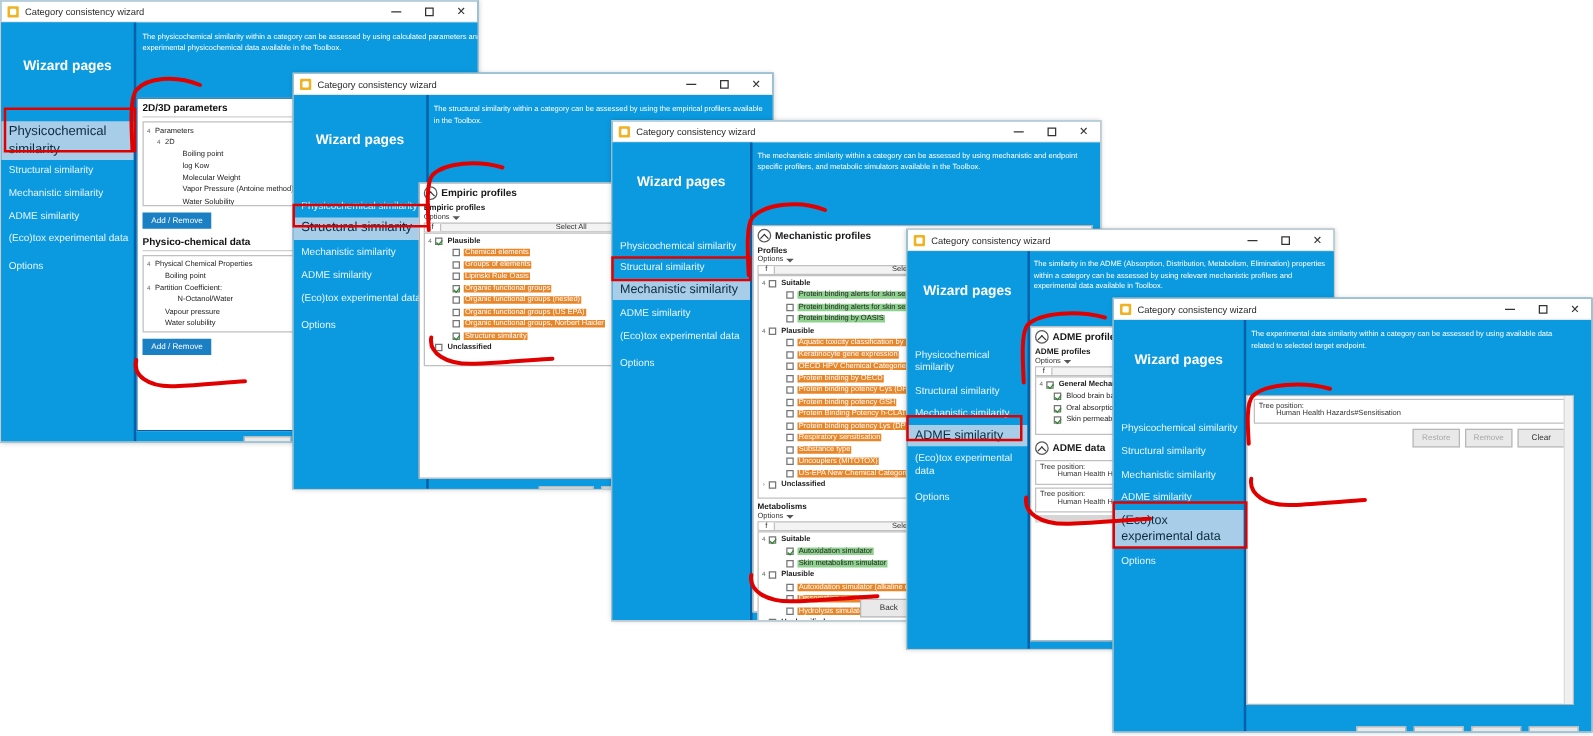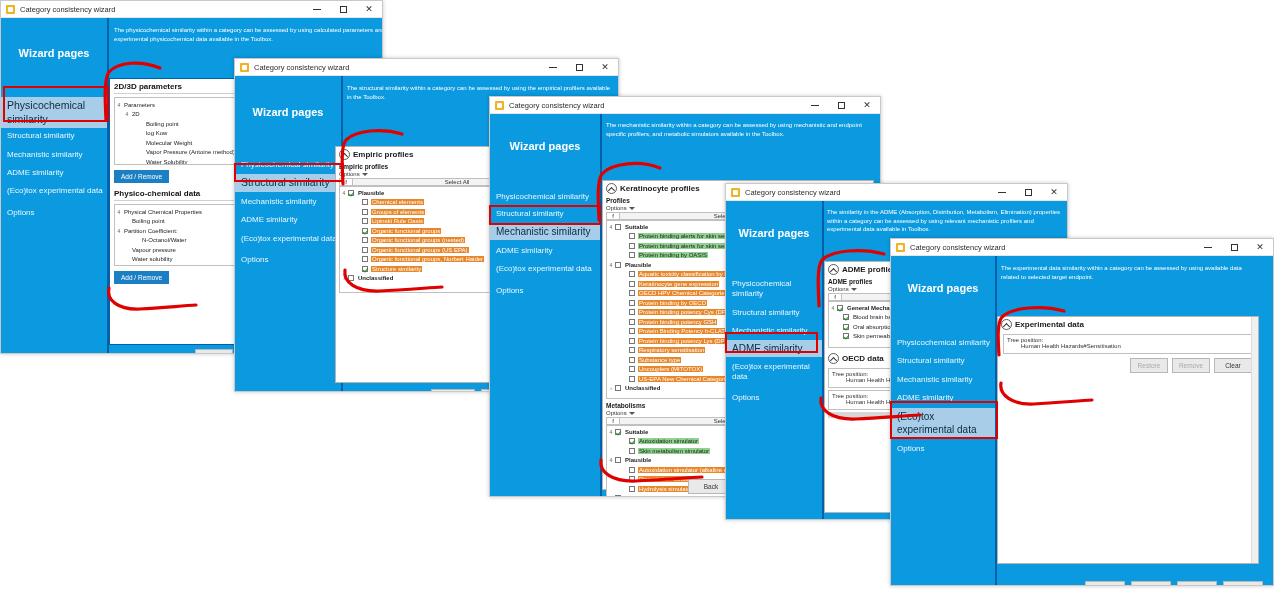--- a/index.html
+++ b/index.html
@@ -306,21 +306,21 @@
         <div class="sb-item" style="margin-top:4px;"><span>(Eco)tox experimental data</span></div>
         <div class="sb-item" style="margin-top:7px;"><span>Options</span></div>
       </div>
     </div>
     <div class="divider" style="left:110px;"></div>
     <div class="desc" style="left:116px;top:7px;width:266px;">The mechanistic similarity within a category can be assessed by using mechanistic and endpoint specific profilers, and metabolic simulators available in the Toolbox.</div>
 
     <div class="panel" style="left:112px;top:66px;width:272px;height:310px;">
       <div class="grp-hdr">
         <span class="chev"></span>
-        <span>Keratinocyte profiles</span>
+        <span>Mechanistic profiles</span>
       </div>
       <div class="sub-label">Profiles</div>
       <div class="opt-row">
         <span>Options</span>
           <span class="tri"></span>
       </div>
       <div class="selall" style="margin:1px 3px 0 3px;">
         <span class="f">f</span>
         <span class="s">Select All</span>
         <span style="width:36px;border-left:1px solid #c0c0c0;"></span>
@@ -536,21 +536,21 @@
           </div>
         <div class="tr">
             <span style="width:14px"></span>
             <span class="cb on"></span>
             <span class="lbl">Skin permeability</span>
           </div>
       </div>
 
       <div class="grp-hdr" style="margin-top:3px;">
         <span class="chev"></span>
-        <span>OECD data</span>
+        <span>ADME data</span>
       </div>
       <div class="tree-pos" style="margin:2px 3px 0 3px;height:20px;">
         <div>Tree position:</div>
         <div class="v" style="white-space:nowrap;overflow:hidden;">Human Health Hazards#Sensitisation</div>
       </div>
       <div class="tree-pos" style="margin:2px 3px 0 3px;height:20px;">
         <div>Tree position:</div>
         <div class="v" style="white-space:nowrap;overflow:hidden;">Human Health Hazards#Skin sensitisation</div>
       </div>
       <div class="sbar" style="margin:2px 3px 0 3px;"></div>
@@ -581,24 +581,20 @@
         <div class="sb-item" style="margin-top:4px;"><span>Mechanistic similarity</span></div>
         <div class="sb-item" style="margin-top:4px;"><span>ADME similarity</span></div>
         <div class="sb-item sel" style="margin-top:2px;font-size:10px;"><span>(Eco)tox experimental data</span></div>
         <div class="sb-item" style="margin-top:4px;"><span>Options</span></div>
       </div>
     </div>
     <div class="divider" style="left:104px;"></div>
     <div class="desc" style="left:110px;top:8px;width:252px;">The experimental data similarity within a category can be assessed by using available data related to selected target endpoint.</div>
 
     <div class="panel" style="left:106px;top:60px;width:262px;height:248px;">
-      <div class="grp-hdr">
-        <span class="chev"></span>
-        <span>Experimental data</span>
-      </div>
       <div class="tree-pos" style="margin:2px 6px 0 5px;height:20px;position:relative;">
         <div>Tree position:</div>
         <div class="v">Human Health Hazards#Sensitisation</div>
       </div>
       <div style="display:flex;gap:4px;justify-content:flex-end;padding:4px 6px 0 0;">
         <div class="btn-grey dim" style="width:38px;">Restore</div>
         <div class="btn-grey dim" style="width:38px;">Remove</div>
         <div class="btn-grey" style="width:38px;">Clear</div>
       </div>
       <div class="vtrack"></div>

